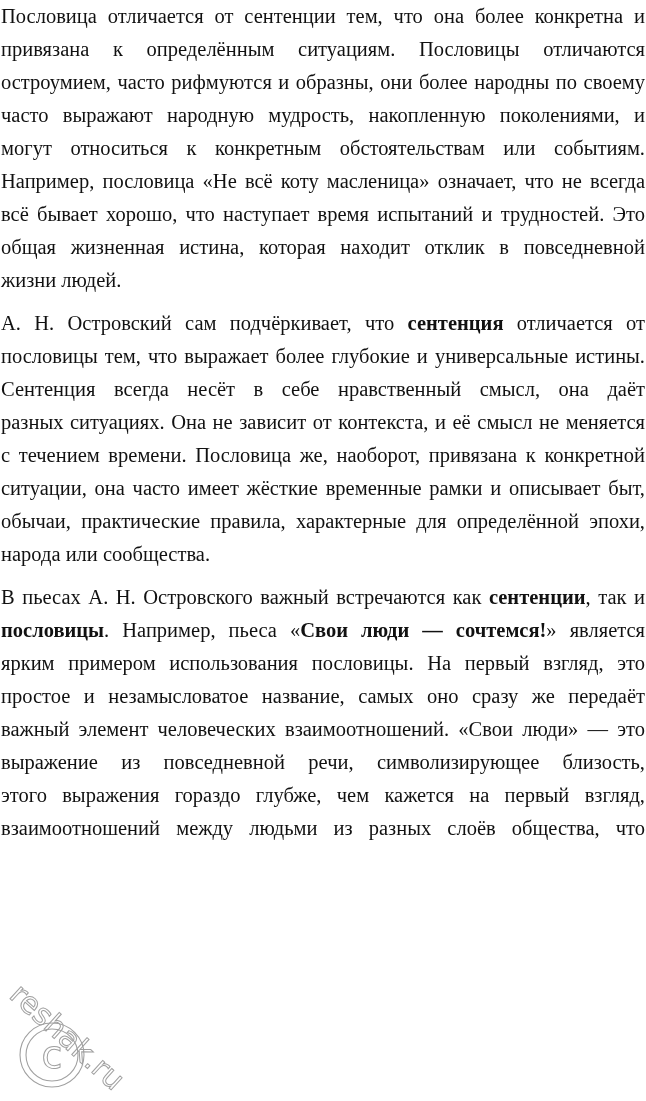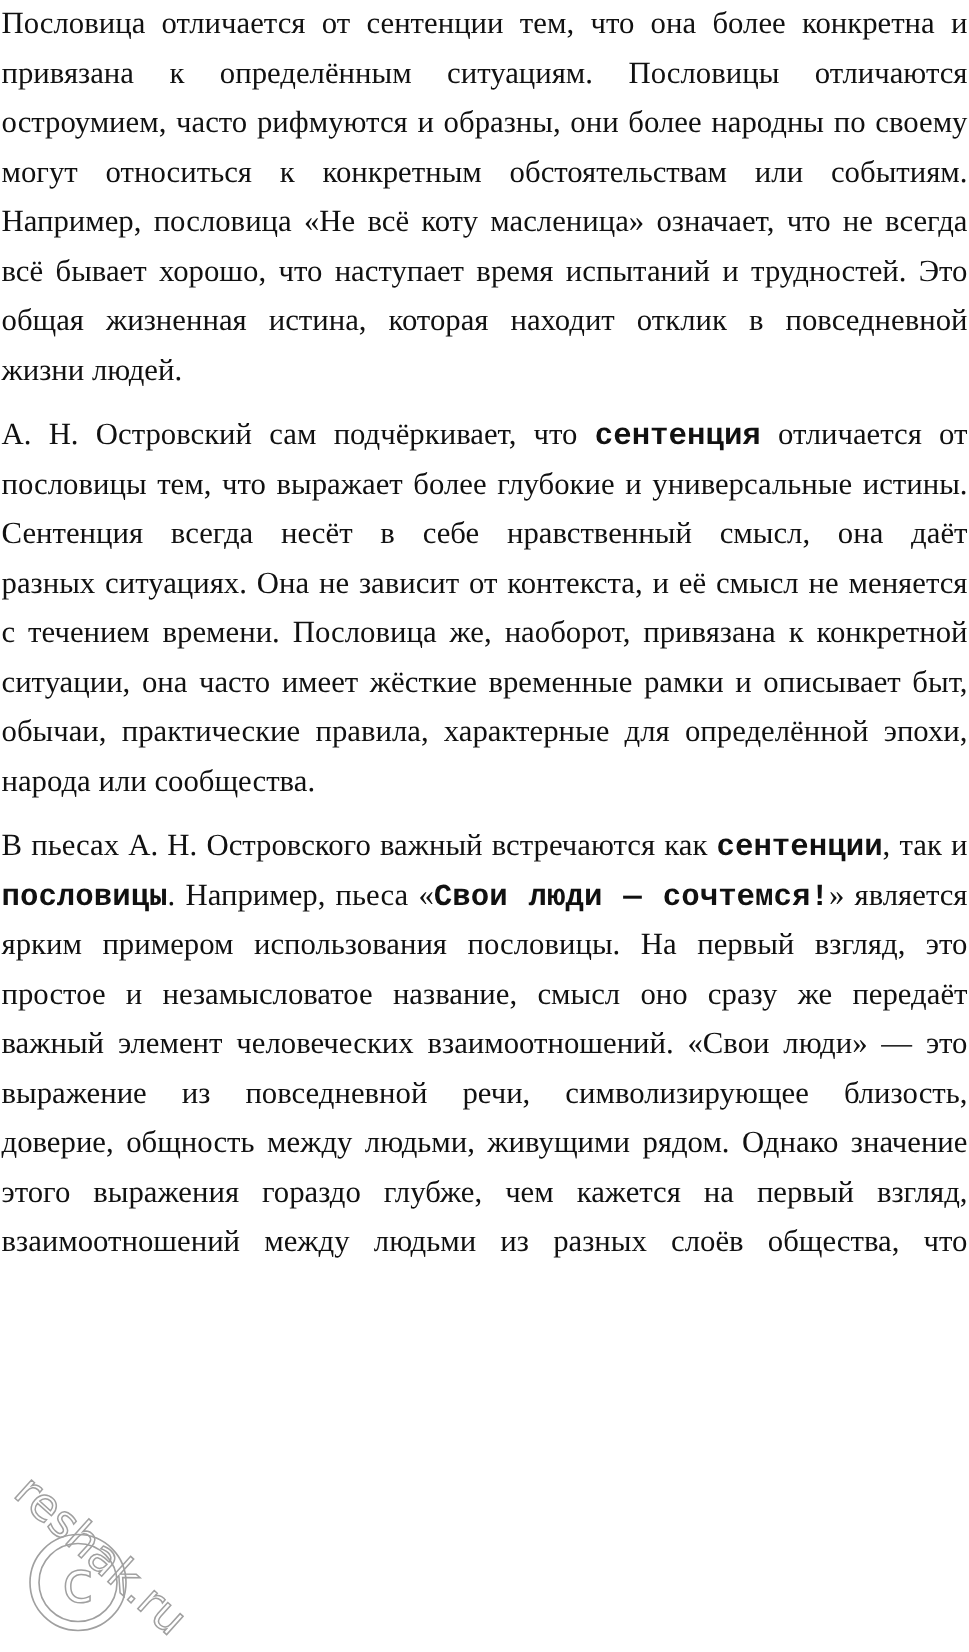--- a/index.html
+++ b/index.html
@@ -38,39 +38,39 @@
   }
   .line.last {
     text-align: center;
     text-align-last: left;
   }
   .para-gap {
     height: 10px;
   }
   b {
     font-weight: bold;
-    font-family: Liberation Mono, monospace;
   }
   .watermark {
     position: absolute;
     left: 2px;
     top: 975px;
     width: 140px;
     height: 126px;
     pointer-events: none;
   }
 </style>
 </head>
 <body>
 
 <div class="page" id="page">
     <div class="para">
       <span class="line"><span>Пословица отличается от сентенции тем, что она более конкретна и</span></span>
       <span class="line"><span>привязана к определённым ситуациям. Пословицы отличаются</span></span>
       <span class="line"><span>остроумием, часто рифмуются и образны, они более народны по своему</span></span>
+      <span class="line"><span>часто выражают народную мудрость, накопленную поколениями, и</span></span>
       <span class="line"><span>могут относиться к конкретным обстоятельствам или событиям.</span></span>
       <span class="line"><span>Например, пословица «Не всё коту масленица» означает, что не всегда</span></span>
       <span class="line"><span>всё бывает хорошо, что наступает время испытаний и трудностей. Это</span></span>
       <span class="line"><span>общая жизненная истина, которая находит отклик в повседневной</span></span>
       <span class="line last"><span>жизни людей.</span></span>
     </div>
     <div class="para-gap"></div>
     <div class="para">
       <span class="line"><span>А. Н. Островский сам подчёркивает, что </span><b>сентенция</b><span> отличается от</span></span>
       <span class="line"><span>пословицы тем, что выражает более глубокие и универсальные истины.</span></span>
@@ -79,24 +79,23 @@
       <span class="line"><span>с течением времени. Пословица же, наоборот, привязана к конкретной</span></span>
       <span class="line"><span>ситуации, она часто имеет жёсткие временные рамки и описывает быт,</span></span>
       <span class="line"><span>обычаи, практические правила, характерные для определённой эпохи,</span></span>
       <span class="line last"><span>народа или сообщества.</span></span>
     </div>
     <div class="para-gap"></div>
     <div class="para">
       <span class="line"><span>В пьесах А. Н. Островского важный встречаются как </span><b>сентенции</b><span>, так и</span></span>
       <span class="line"><b>пословицы</b><span>. Например, пьеса «</span><b>Свои люди — сочтемся!</b><span>» является</span></span>
       <span class="line"><span>ярким примером использования пословицы. На первый взгляд, это</span></span>
-      <span class="line"><span>простое и незамысловатое название, смысл оно сразу же передаёт</span></span>
+      <span class="line"><span>простое и незамысловатое название, самых оно сразу же передаёт</span></span>
       <span class="line"><span>важный элемент человеческих взаимоотношений. «Свои люди» — это</span></span>
       <span class="line"><span>выражение из повседневной речи, символизирующее близость,</span></span>
-      <span class="line"><span>доверие, общность между людьми, живущими рядом. Однако значение</span></span>
       <span class="line"><span>этого выражения гораздо глубже, чем кажется на первый взгляд,</span></span>
       <span class="line"><span>взаимоотношений между людьми из разных слоёв общества, что</span></span>
     </div>
   </div>
 
 <svg class="watermark" viewBox="0 0 140 126" xmlns="http://www.w3.org/2000/svg">
   <g fill="none" stroke="#a0a0a0" stroke-width="1.1">
     <circle cx="50" cy="80" r="32"></circle>
     <circle cx="50" cy="80" r="26"></circle>
   </g>

